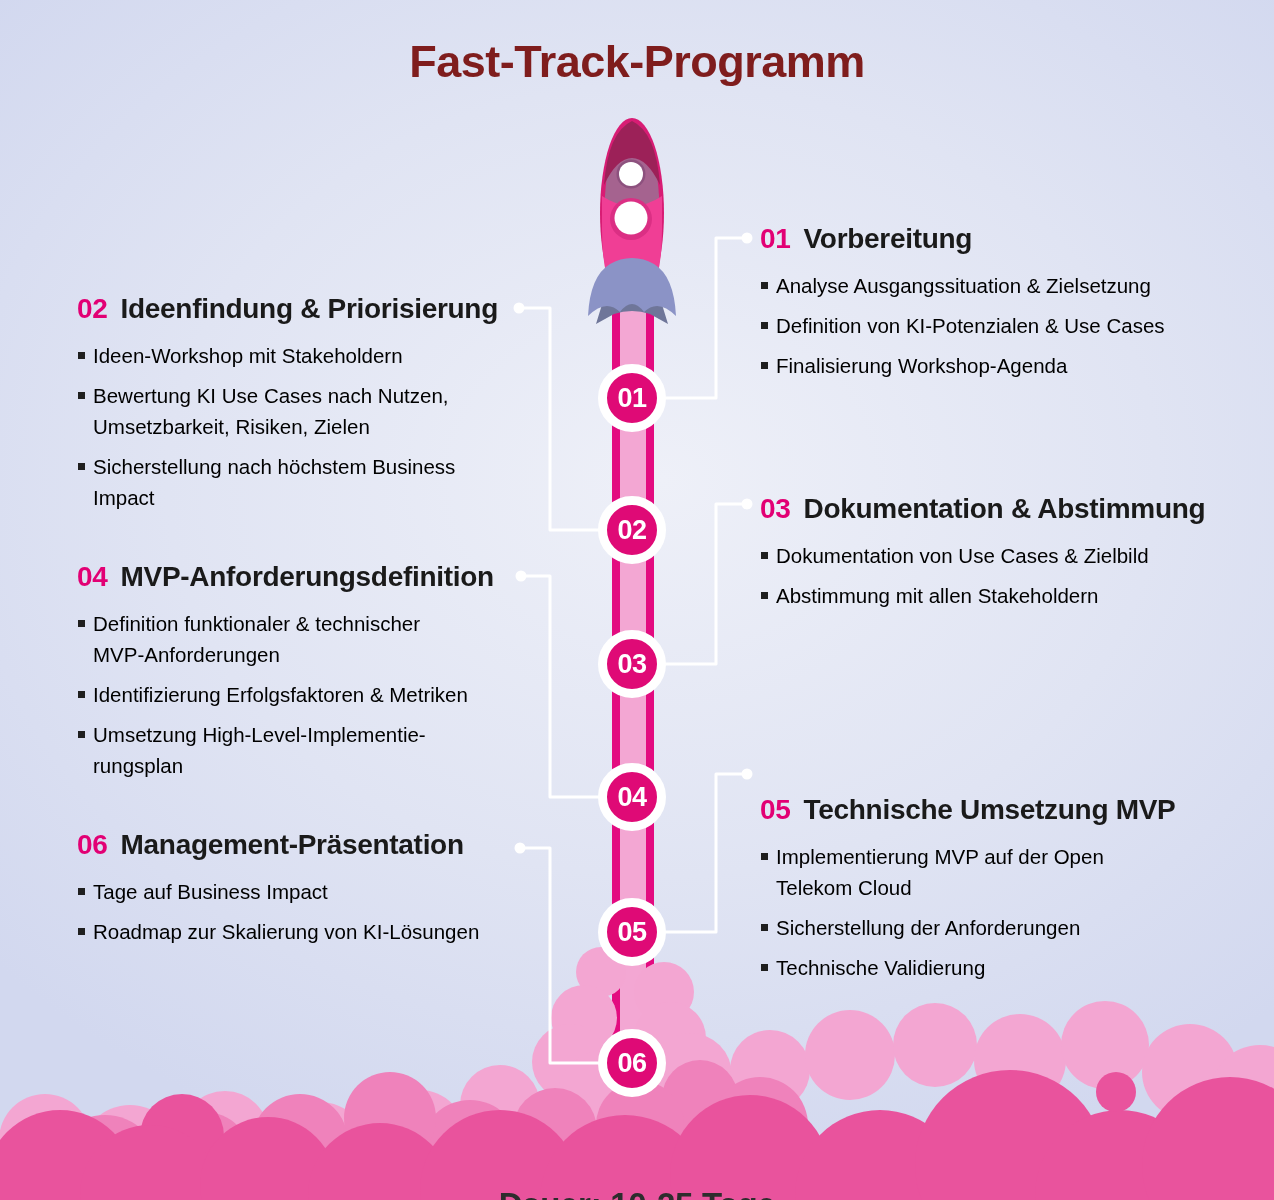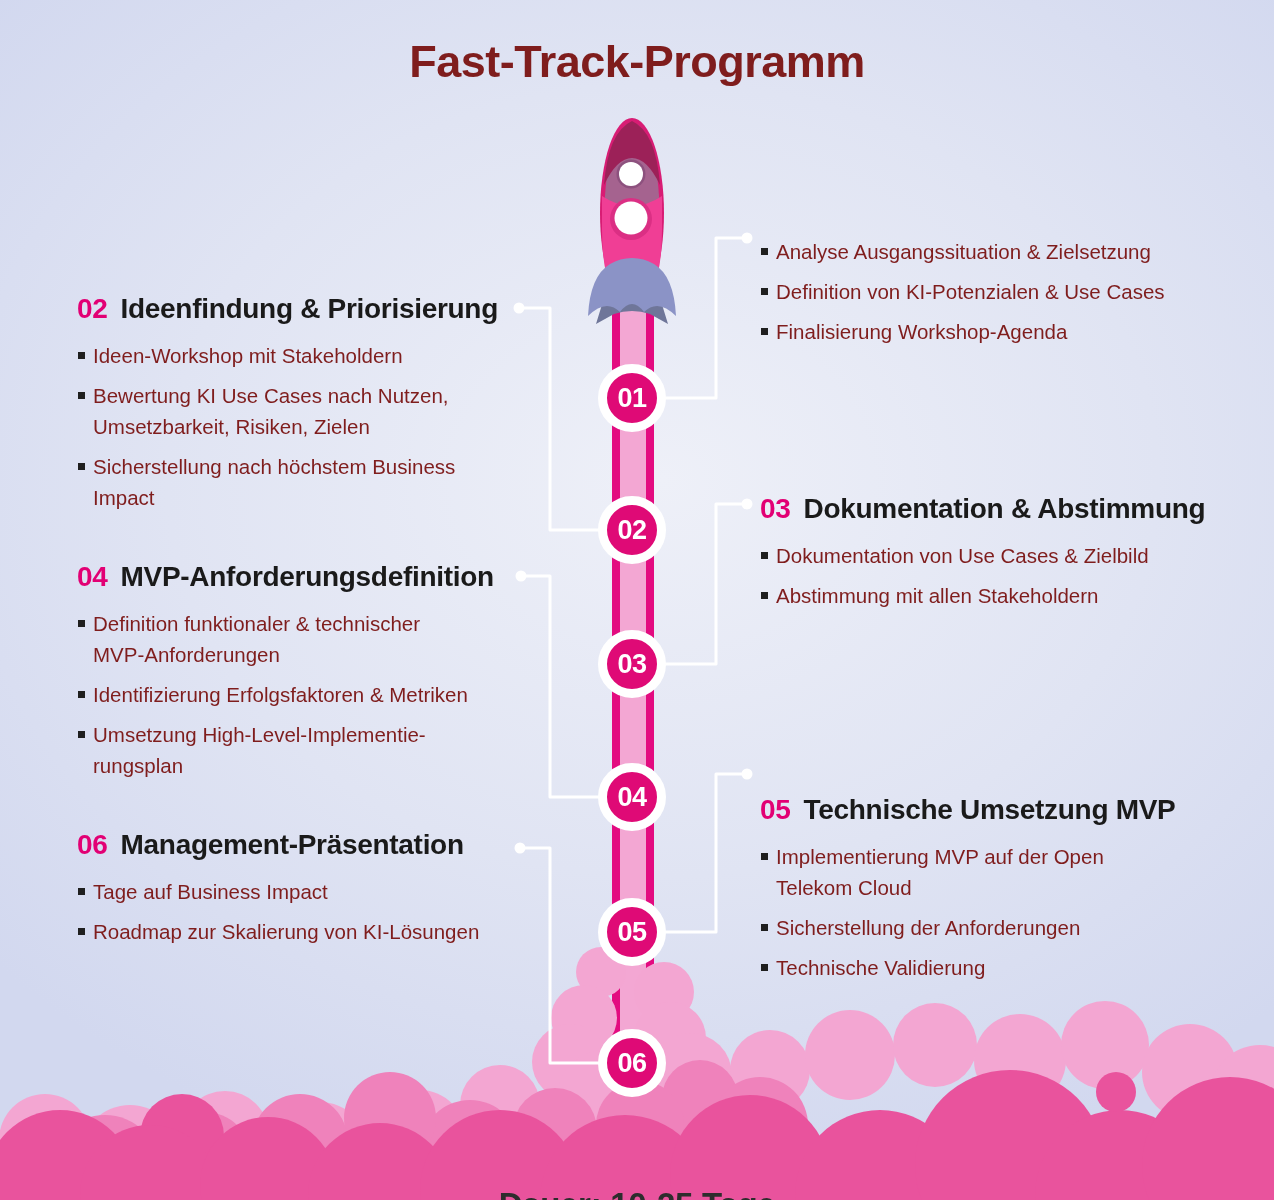--- a/index.html
+++ b/index.html
@@ -18,21 +18,21 @@
   .s02{left:77px; top:292px;width:480px}
   .s03{left:760px;top:492px;width:500px}
   .s04{left:77px; top:560px;width:480px}
   .s05{left:760px;top:793px;width:490px}
   .s06{left:77px; top:828px;width:480px}
   .step-heading{font-size:28px;font-weight:bold;color:#1A1A1A;line-height:34px;letter-spacing:-0.3px;}
   .step-heading .num{color:#E20074;margin-right:13px;}
   .bullets{list-style:none;margin:14px 0 0 0;padding:0;}
   .bullets li{
     position:relative;padding-left:16px;margin-bottom:9px;
-    font-size:20.5px;line-height:31px;color:#7f1d1d;white-space:pre-line;
+    font-size:20.5px;line-height:31px;color:#000000;white-space:pre-line;
   }
   .bullets li::before{
     content:"";position:absolute;left:1px;top:12px;width:7px;height:7px;background:#1F1F1F;
   }
   .badge{
     position:absolute;z-index:2;left:598px;
     width:50px;height:50px;border-radius:50%;
     background:#DF0A76;border:9px solid #FFFFFF;
     display:flex;align-items:center;justify-content:center;
     color:#FFFFFF;font-size:27px;font-weight:bold;letter-spacing:-0.5px;
@@ -133,20 +133,23 @@
       <circle cx="1010" cy="1165" r="95"></circle>
     <circle cx="1120" cy="1195" r="85"></circle>
       <circle cx="1230" cy="1165" r="88"></circle>
     <circle cx="1116" cy="1092" r="20"></circle>
   </g>
 </svg>
 
 <div class="page-title">Fast-Track-Programm</div>
 
 <div class="step s01">
+  <div class="step-heading">
+    <span class="num">01</span><span>Vorbereitung</span>
+  </div>
   <ul class="bullets">
     <li>Analyse Ausgangssituation &amp; Zielsetzung</li>
     <li>Definition von KI-Potenzialen &amp; Use Cases</li>
     <li>Finalisierung Workshop-Agenda</li>
   </ul>
 </div>
 
 <div class="step s02">
   <div class="step-heading">
     <span class="num">02</span><span>Ideenfindung &amp; Priorisierung</span>

